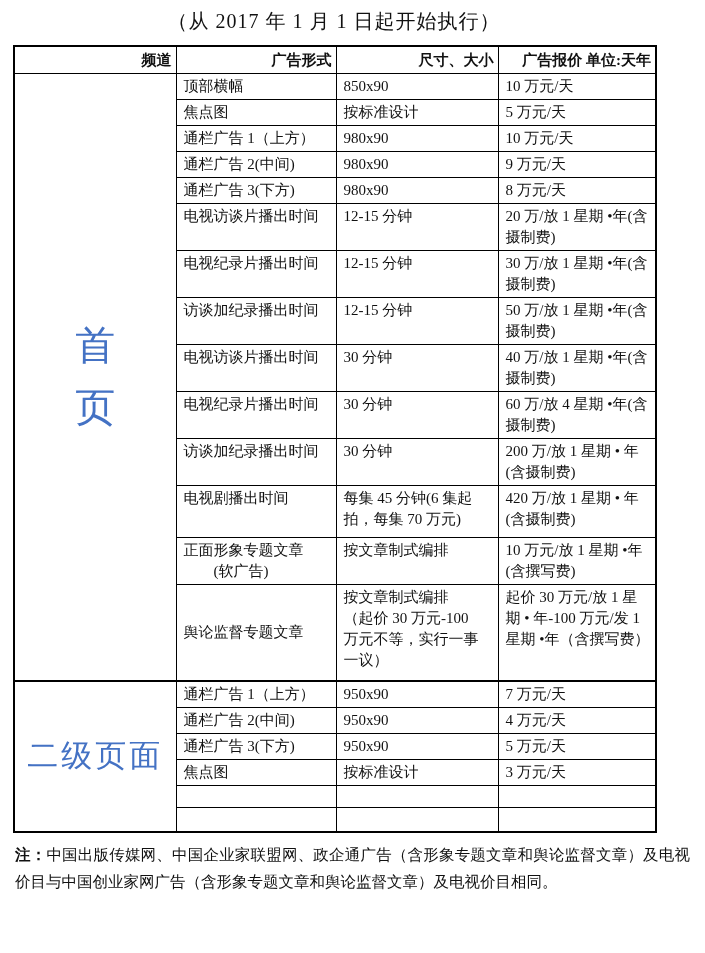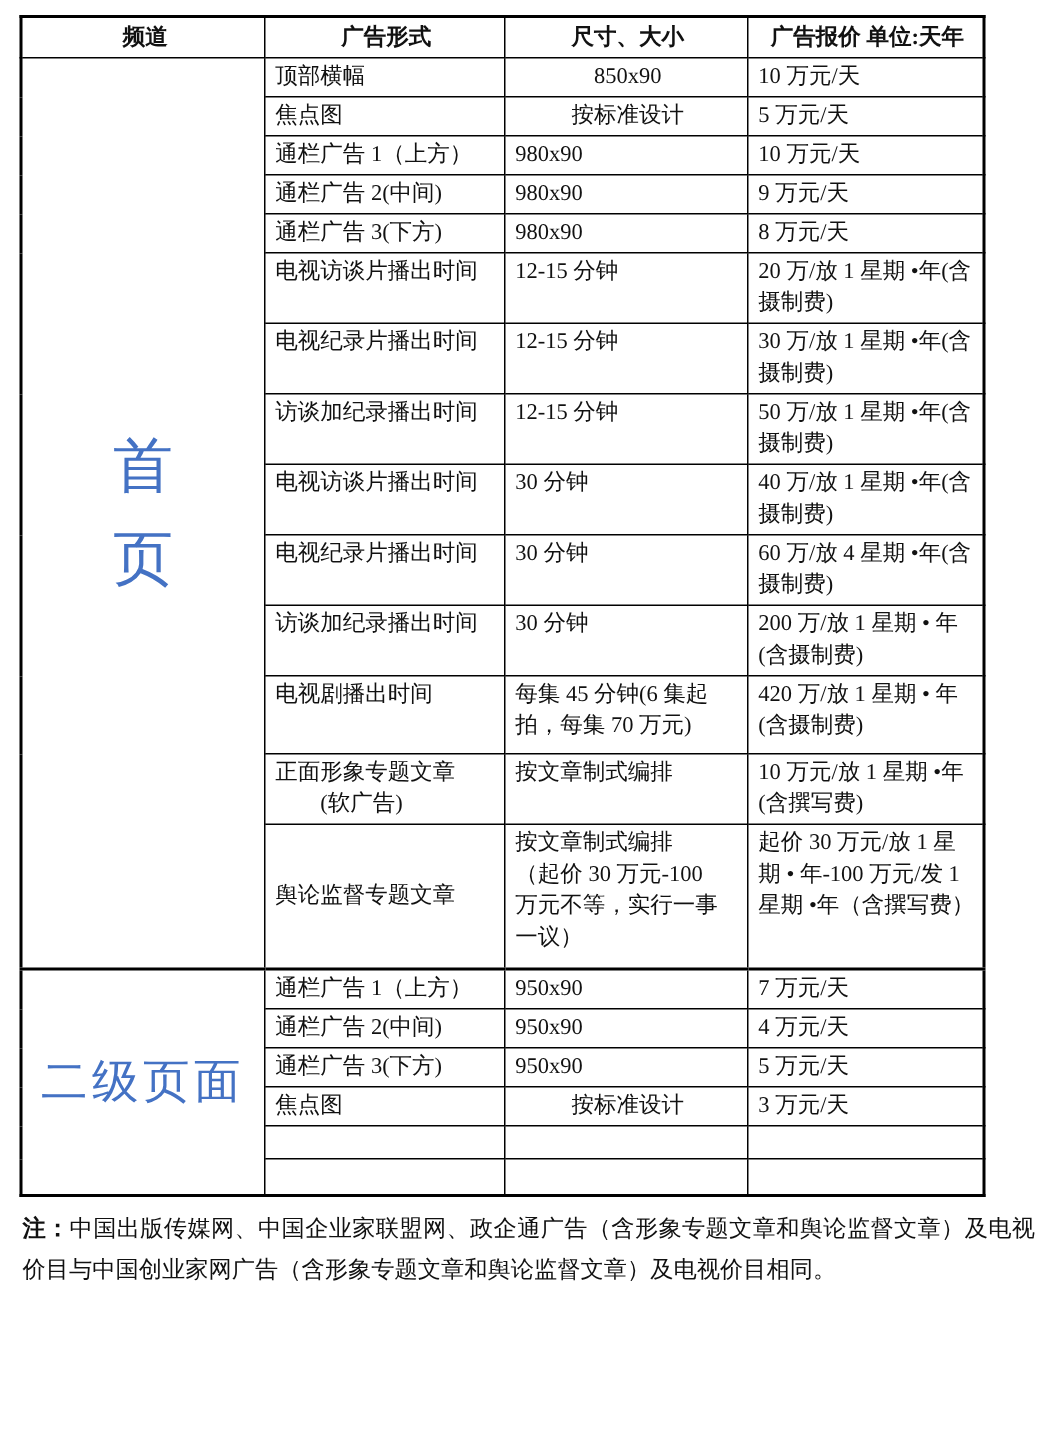--- a/index.html
+++ b/index.html
@@ -34,26 +34,26 @@
     border: 1px solid #000;
     font-size: 15px;
     line-height: 21px;
     padding: 2px 4px 2px 7px;
     vertical-align: top;
     white-space: pre-line;
     overflow: hidden;
     font-weight: normal;
   }
   .price-table th {
-    text-align: center;
+    text-align: right;
     font-weight: bold;
     padding-top: 3px;
     white-space: nowrap;
   }
-  .price-table td.center { text-align: center; }
+  .price-table td.center { }
   .price-table td.channel {
     text-align: center;
     vertical-align: middle;
     color: var(--accent, #4472C4);
     padding: 0;
   }
   .price-table td.channel-a { font-size: 40px; line-height: 62px; }
   .price-table td.channel-b { font-size: 31px; letter-spacing: 3px; line-height: 40px; }
   tr.section-start td { border-top: 2px solid #000; }
   .notes {
@@ -64,20 +64,21 @@
     text-align: justify;
   }
   .notes p { margin: 0; }
   .notes b { font-weight: bold; }
 </style>
 </head>
 <body>
 
 <div class="page">
 
+  <div class="doc-title">（从 2017 年 1 月 1 日起开始执行）</div>
 
   <table class="price-table">
     <colgroup>
       <col style="width:162px">
       <col style="width:160px">
       <col style="width:162px">
       <col style="width:158px">
     </colgroup>
     <thead>
       <tr id="header-row">

